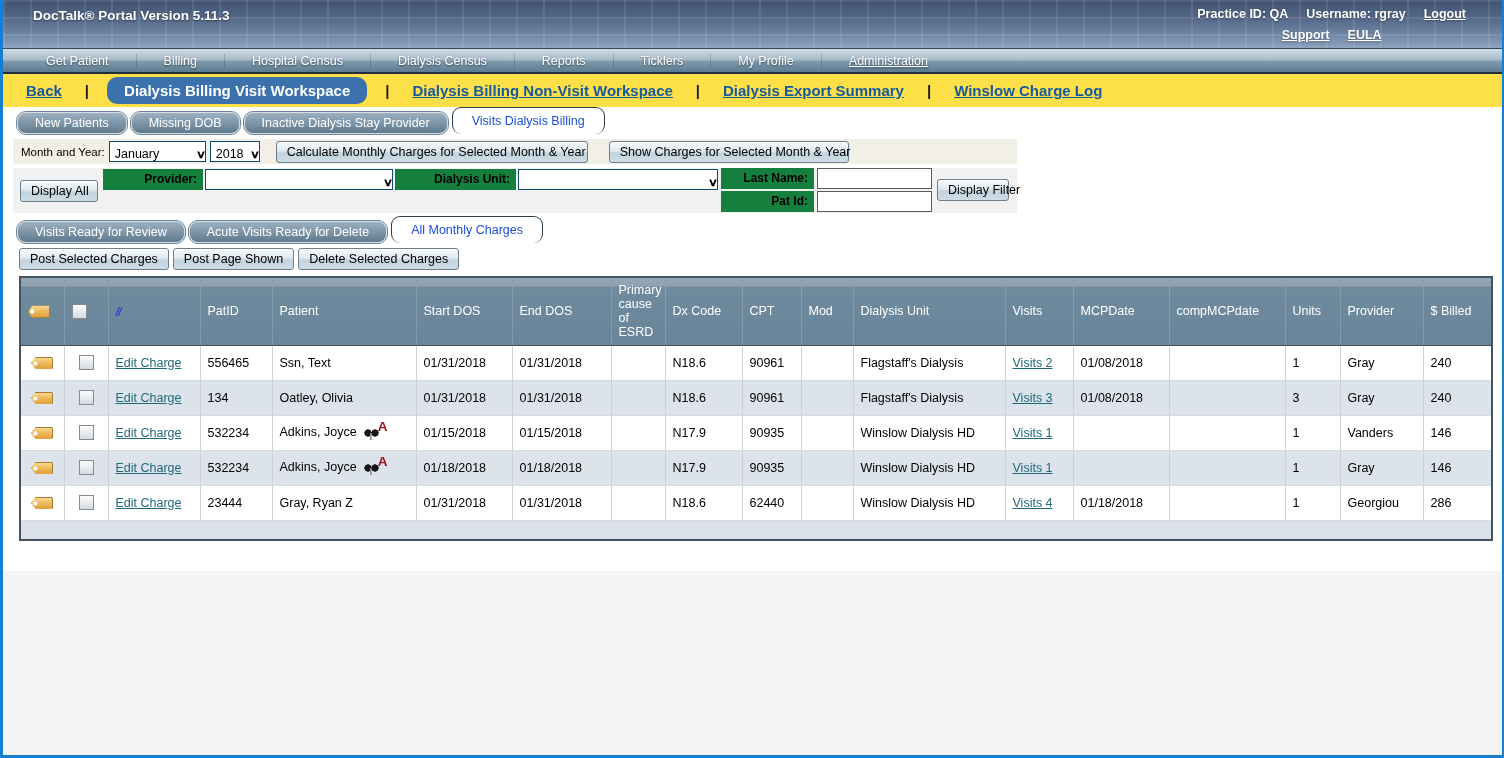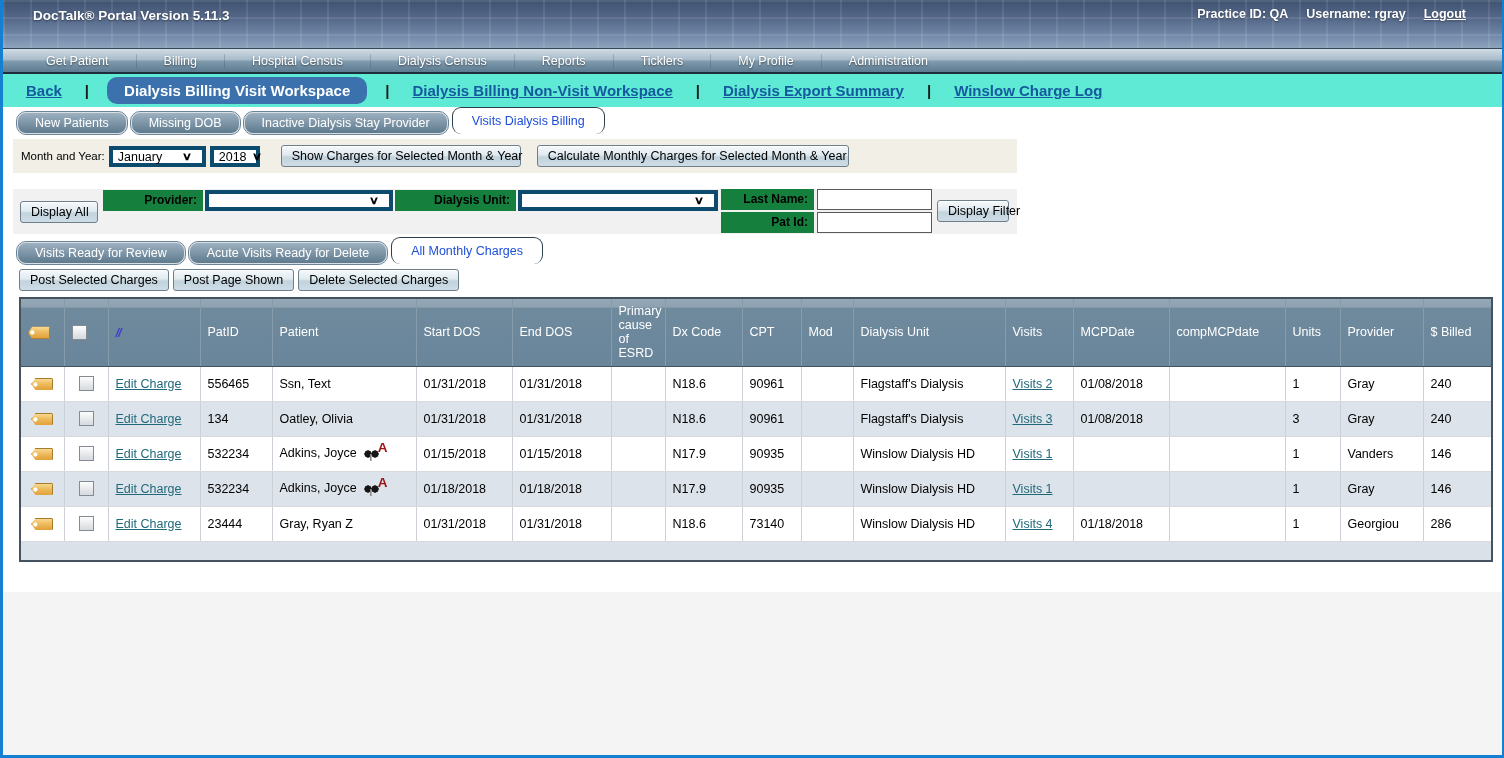--- a/index.html
+++ b/index.html
@@ -30,50 +30,50 @@
   
   .nav {
     height:26px; flex:none; display:flex; align-items:center; padding-left:16px;
     background:linear-gradient(180deg,#d0dbe4 0%,#aabdcb 45%,#7e99ac 55%,#5d7b91 100%);
     border-top:1px solid #36475a; border-bottom:2px solid #1f2e3c;
   }
   .nav-item {
     color:#fff; font-size:12.5px; padding:0 27px; cursor:pointer; white-space:nowrap;
     text-shadow:0 1px 2px rgba(0,0,0,.5); border-right:1px solid rgba(40,58,72,.22);
   }
-  .nav-item:last-child { border-right:none; }
-
-  
-  .crumbs { height:33px; flex:none; display:flex; align-items:center; padding-left:14px; background:#5eead4; }
+  .nav-item:last-child { border-right:none;text-decoration:underline; }
+
+  
+  .crumbs { height:33px; flex:none; display:flex; align-items:center; padding-left:14px; background:#fde047; }
   .crumb-link { color:#15599e; font-weight:bold; font-size:15px; text-decoration:underline; margin:0 9px; cursor:pointer; white-space:nowrap; }
   .crumb-sep { color:#1b1b1b; font-weight:bold; font-size:15px; margin:0 14px; }
   .crumb-pill { background:#3b72ad; color:#fff; font-weight:bold; font-size:15px; padding:5px 17px; border-radius:10px; margin:0 4px; white-space:nowrap; cursor:default; }
 
   
   .tabstrip { display:flex; align-items:flex-end; padding-left:14px; height:27px; flex:none; }
   .tab {
     background:linear-gradient(180deg,#9db1c0 0%,#7d95a7 50%,#5e7a8d 100%);
     border:1px solid #d9e0e5; outline:1px solid #6c8296;
     color:#fff; font-size:12.5px; height:22px; line-height:20px; padding:0 17px;
     margin-right:4px; border-radius:9px; cursor:pointer; white-space:nowrap;
   }
   .tab.active {
     background:#fff; color:#1d4ed8; border:1px solid #2e3f4c; border-bottom:none; outline:none;
     height:27px; line-height:26px; padding:0 19px; position:relative; z-index:2; cursor:default;
   }
 
   
   .month-row {
-    margin:5px 0 12px 10px; width:1004px; height:34px; flex:none;
+    margin:5px 0 0 10px; width:1004px; height:25px; flex:none;
     background:#f1efe6; display:flex; align-items:center; padding-left:8px;
   }
   .small-label { font-size:11.5px; color:#000; white-space:nowrap; }
   .select {
-    background:#fff; border:4px solid #0c4a6e; height:21px; display:flex; align-items:flex-start;
-    justify-content:space-between; padding:0 11px 0 5px; font-size:12.5px; cursor:pointer;
+    background:#fff; border:1px solid #0c4a6e; height:21px; display:flex; align-items:flex-end;
+    justify-content:space-between; padding:0 0 0 5px; font-size:12.5px; cursor:pointer;
   }
   .select .chev { font-size:11px; font-weight:bold; margin-left:6px; transform:scaleX(1.3); }
   .sel-month { width:97px; margin-left:4px; }
   .sel-year  { width:50px; margin-left:4px; }
   .btn {
     background:linear-gradient(180deg,#f5f9fb 0%,#e0eaf0 45%,#c2d3dd 55%,#cedce5 100%);
     border:1px solid #6e7f8c; border-radius:3px; font-size:12.5px; color:#000;
     padding:2px 10px; height:22px; cursor:pointer; white-space:nowrap;
     box-shadow:inset 0 1px 0 #fff; font-family:"Liberation Sans",sans-serif;
   }
@@ -147,20 +147,21 @@
 </head>
 <body>
 
 <div class="page">
 
   <div class="banner">
     <div class="tiles"></div>
     <div class="brand">DocTalk® Portal Version 5.11.3</div>
     <div class="session">
       <div><span class="plain">Practice ID: QA</span><span class="plain">Username: rgray</span><a>Logout</a></div>
+      <div><a>Support</a><a>EULA</a></div>
     </div>
   </div>
 
   <div class="nav">
     <span class="nav-item">Get Patient</span>
     <span class="nav-item">Billing</span>
     <span class="nav-item">Hospital Census</span>
     <span class="nav-item">Dialysis Census</span>
     <span class="nav-item">Reports</span>
     <span class="nav-item">Ticklers</span>
@@ -190,22 +191,22 @@
   <div class="month-row">
     <span class="small-label">Month and Year:</span>
     <span class="select sel-month">
         <span>January</span>
         <span class="chev">∨</span>
       </span>
     <span class="select sel-year">
         <span>2018</span>
         <span class="chev">∨</span>
       </span>
+    <button class="btn btn-calc">Calculate Monthly Charges for Selected Month &amp; Year</button>
     <button class="btn btn-show">Show Charges for Selected Month &amp; Year</button>
-    <button class="btn btn-calc">Calculate Monthly Charges for Selected Month &amp; Year</button>
   </div>
 
   <div class="filter-area">
     <button class="btn btn-display-all">Display All</button>
     <span class="beige cell-provider">
         <span class="flabel">Provider:</span>
       </span>
     <span class="select sel-provider">
         <span></span>
         <span class="chev">∨</span>
@@ -368,21 +369,21 @@
           <tr>
     <td class="c-center"><span class="tag-icon"></span></td>
     <td class="c-center"><input type="checkbox" style=""></td>
     <td><span class="tlink">Edit Charge</span></td>
     <td>23444</td>
     <td><span>Gray, Ryan Z</span></td>
     <td>01/31/2018</td>
     <td>01/31/2018</td>
     <td></td>
     <td>N18.6</td>
-    <td>73140</td>
+    <td>62440</td>
     <td></td>
     <td>Winslow Dialysis HD</td>
     <td><span class="tlink">Visits 4</span></td>
     <td>01/18/2018</td>
     <td></td>
     <td>1</td>
     <td>Georgiou</td>
     <td>286</td>
   </tr>
           <tr class="footer-row">

